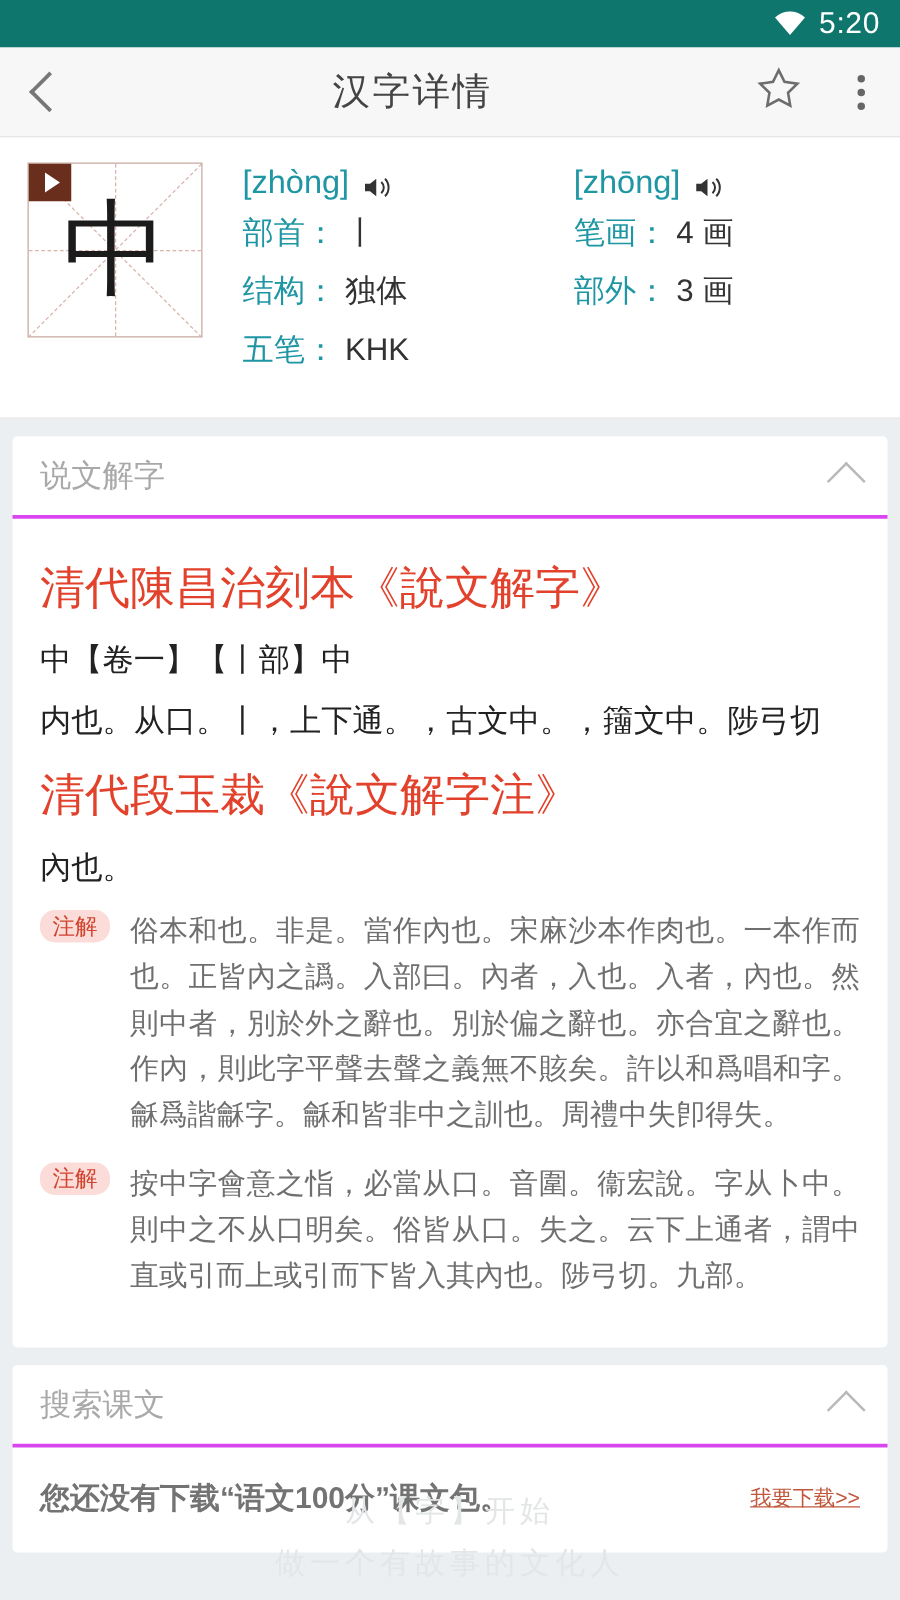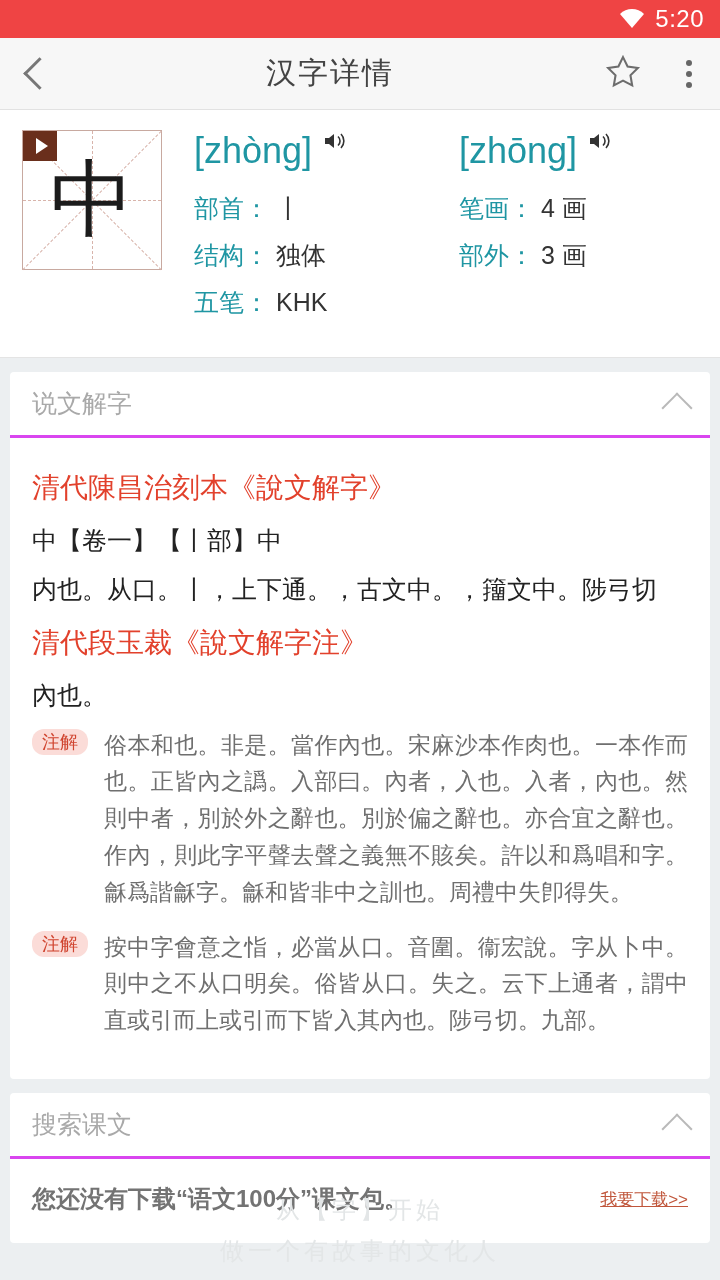--- a/index.html
+++ b/index.html
@@ -12,21 +12,21 @@
     width: 720px;
     height: 1280px;
     position: relative;
     overflow: hidden;
     background: #eceff1;
   }
 
   
   .statusbar {
     height: 38px;
-    background: #ef4444;
+    background: #0f766e;
     display: flex;
     align-items: center;
     justify-content: flex-end;
     padding-right: 16px;
     box-sizing: border-box;
   }
   .statusbar .icons {
     display: flex;
     align-items: center;
     gap: 10px;
@@ -167,24 +167,24 @@
 
   .info {
     display: flex;
     flex: 1;
     padding-left: 32px;
   }
   .info-col { flex: 1; }
   .info-col.second { padding-left: 26px; }
   .pinyin-row {
     display: flex;
-    align-items: flex-start;
-    font-size: 36px;
+    align-items: flex-end;
+    font-size: 26px;
     color: #2196a5;
-    margin-bottom: 20px;
+    margin-bottom: 8px;
   }
   .pinyin-row .py { color: #1f96a3; }
   .speaker {
     margin-left: 10px;
     display: inline-flex;
     align-items: center;
   }
   .kv {
     font-size: 25px;
     margin-bottom: 14px;
@@ -220,21 +220,21 @@
     border-left: 2px solid #b9b9b9;
     border-top: 2px solid #b9b9b9;
     transform: rotate(45deg);
     margin-top: 8px;
   }
   .card-body {
     padding: 16px 22px 22px 22px;
   }
   .sec-title {
     color: #e2412c;
-    font-size: 28px;
+    font-size: 36px;
     margin: 14px 0 14px 0;
     line-height: 1.4;
   }
   .para {
     font-size: 25px;
     color: #222;
     line-height: 1.55;
     margin: 0 0 10px 0;
   }
   .note {

